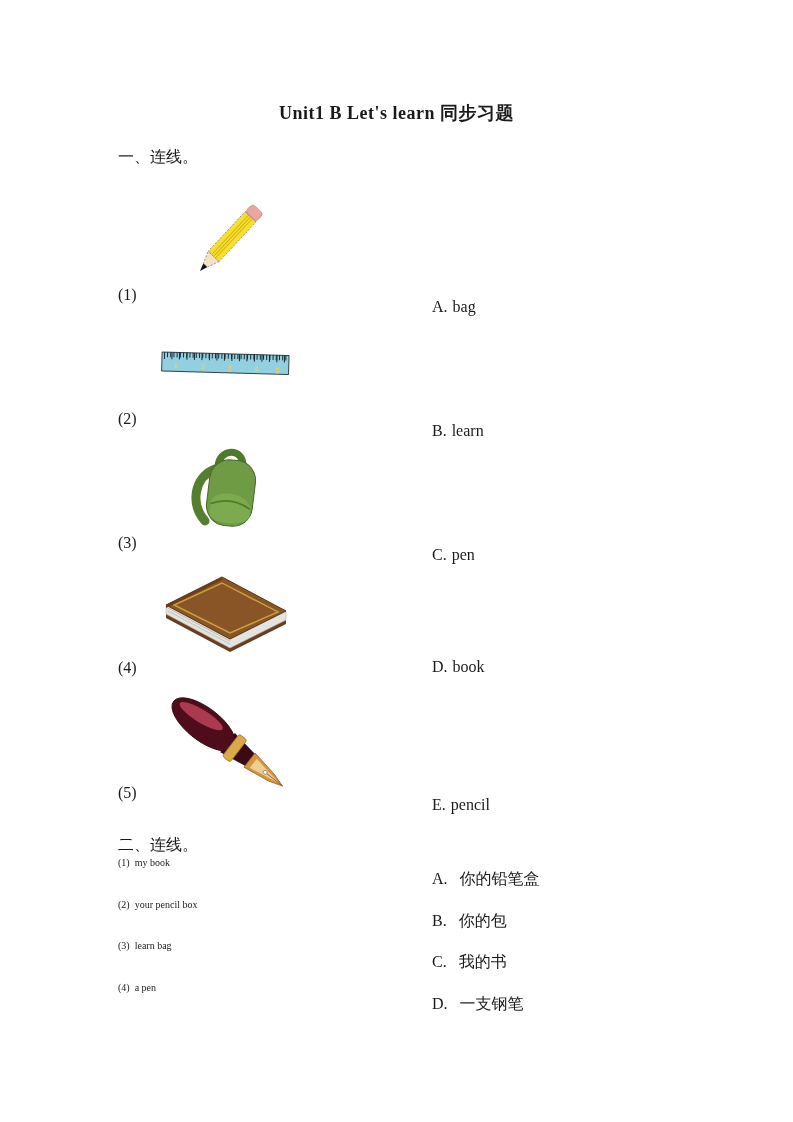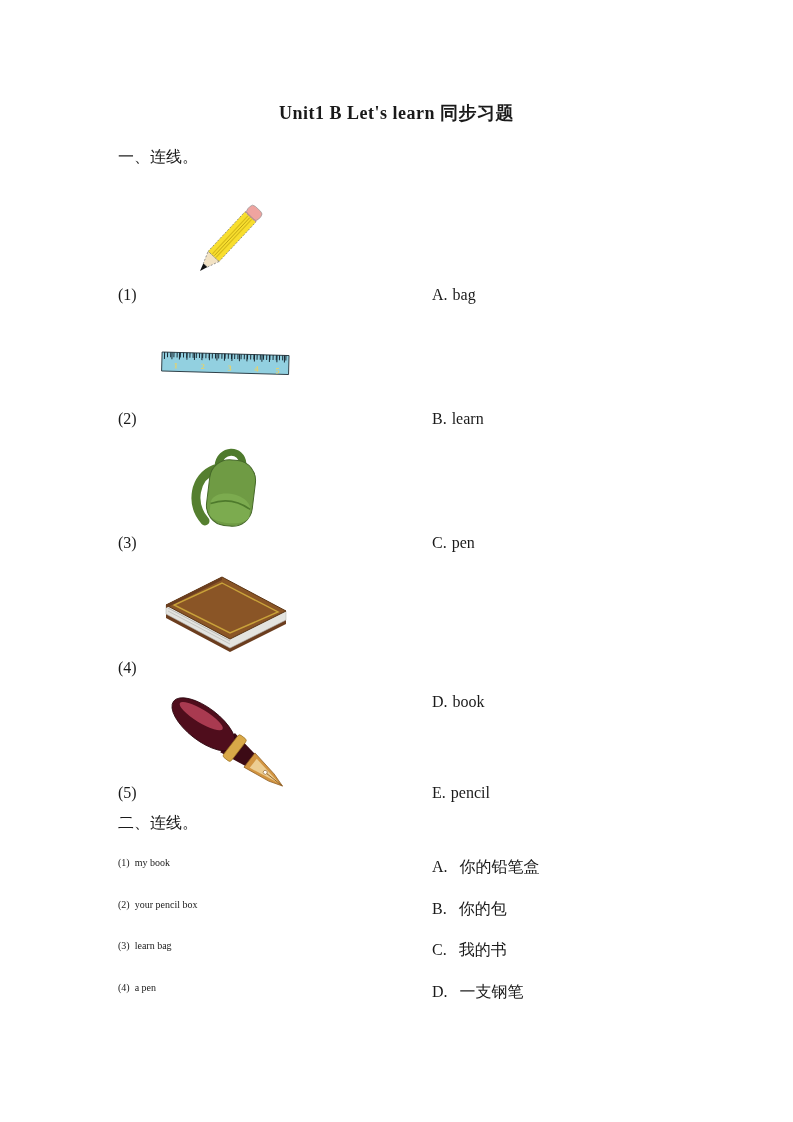--- a/index.html
+++ b/index.html
@@ -4,21 +4,21 @@
 <style>
   * { margin:0; padding:0; box-sizing:border-box; }
   html,body { width:793px; height:1122px; background:#ffffff; overflow:hidden; }
   body { font-family:"Liberation Serif","DejaVu Serif",serif; color:#1a1a1a; }
   .page { position:relative; width:793px; height:1122px; background:#fff; }
   .title { position:absolute; top:101px; left:0; width:100%; text-align:center;
            font-size:18px; font-weight:bold; letter-spacing:0.5px; }
   .sec-head { position:absolute; left:118px; font-size:16px; }
   .num  { position:absolute; left:118px; font-size:16px; }
   .left2{ position:absolute; left:118px; font-size:10px; }
-  .opt  { position:absolute; left:432px; font-size:16px; }
+  .opt  { position:absolute; left:432px; font-size:16px;margin-top:12px; }
   .gap1 { margin-left:5px; }
   .gap2 { margin-left:12px; }
   .img-wrap { position:absolute; }
   .img-wrap svg { overflow:visible; display:block; }
 </style>
 </head>
 <body>
 
 <div class="page">
 
@@ -79,40 +79,40 @@
       <path d="M6,38 L70,72 L126,44 L126,49 L70,77 L6,43 Z" fill="#6b3d1e"></path>
       <path d="M6,30 L70,64 L126,36 L126,45 L70,73 L6,39 Z" stroke="#b9b9b4" stroke-width="0.6" fill="#e3e3df"></path>
       <path d="M8,33 L70,66" stroke="#bcbcb8" stroke-width="1"></path>
       <path d="M8,36 L70,69" stroke="#c6c6c2" stroke-width="1"></path>
       <path d="M62,2 L126,36 L70,64 L6,30 Z" stroke="#5a3413" stroke-width="1" fill="#8a5526"></path>
       <path d="M62,8 L118,37 L70,58 L14,30 Z" fill="none" stroke-width="1.4" stroke="#c9a23a"></path>
       <path d="M62,2 L6,30 L6,33 L62,5 Z" fill="#6b3d1e"></path>
     </svg>
   </div>
   <span class="num" style="top:659px">(4)</span>
-  <span class="opt" style="top:693px"><span>D.</span><span class="gap1">book</span></span>
+  <span class="opt" style="top:646px"><span>D.</span><span class="gap1">book</span></span>
 
   <div class="img-wrap" style="left:163px;top:686px;width:132px;height:102px">
     <svg width="132" height="102" viewBox="0 0 132 102">
       <g transform="translate(9,14) rotate(37.5)">
         <polygon points="70,-12 100,-7.5 100,7.5 70,12" fill="#3c0a15"></polygon>
         <ellipse cx="40" cy="0" rx="38" ry="16.5" stroke="#2a060e" stroke-width="0.8" fill="#4f0d1c"></ellipse>
         <ellipse cx="33" cy="-5" rx="25" ry="6.5" transform="rotate(-6 33 -5)" fill="#a93a50"></ellipse>
         <polygon points="98,-8.5 126,-3.5 140,1 126,5.5 98,9.5" fill="#d29440" stroke="#8a5a20" stroke-width="0.7"></polygon>
         <polygon points="103,-5 136,0.8 103,6.5" fill="#eccd92"></polygon>
         <circle cx="118" cy="0.6" r="2" fill="#ffffff" stroke="#8a5a20" stroke-width="0.6"></circle>
         <line x1="120" y1="0.7" x2="140" y2="1" stroke="#8a5a20" stroke-width="0.8"></line>
         <rect x="74" y="-14" width="10" height="28" rx="2.5" stroke="#9a7020" stroke-width="0.7" fill="#d9a848"></rect>
       </g>
     </svg>
   </div>
   <span class="num" style="top:784px">(5)</span>
   <span class="opt" style="top:784px"><span>E.</span><span class="gap1">pencil</span></span>
 
-  <div class="sec-head" style="top:813px">二、连线。</div>
+  <div class="sec-head" style="top:835px">二、连线。</div>
 
   <span class="left2" style="top:857px"><span>(1)</span><span class="gap1">my book</span></span>
   <span class="opt" style="top:857px"><span>A.</span><span class="gap2">你的铅笔盒</span></span>
 
   <span class="left2" style="top:899px"><span>(2)</span><span class="gap1">your pencil box</span></span>
   <span class="opt" style="top:899px"><span>B.</span><span class="gap2">你的包</span></span>
 
   <span class="left2" style="top:940px"><span>(3)</span><span class="gap1">learn bag</span></span>
   <span class="opt" style="top:940px"><span>C.</span><span class="gap2">我的书</span></span>
 

